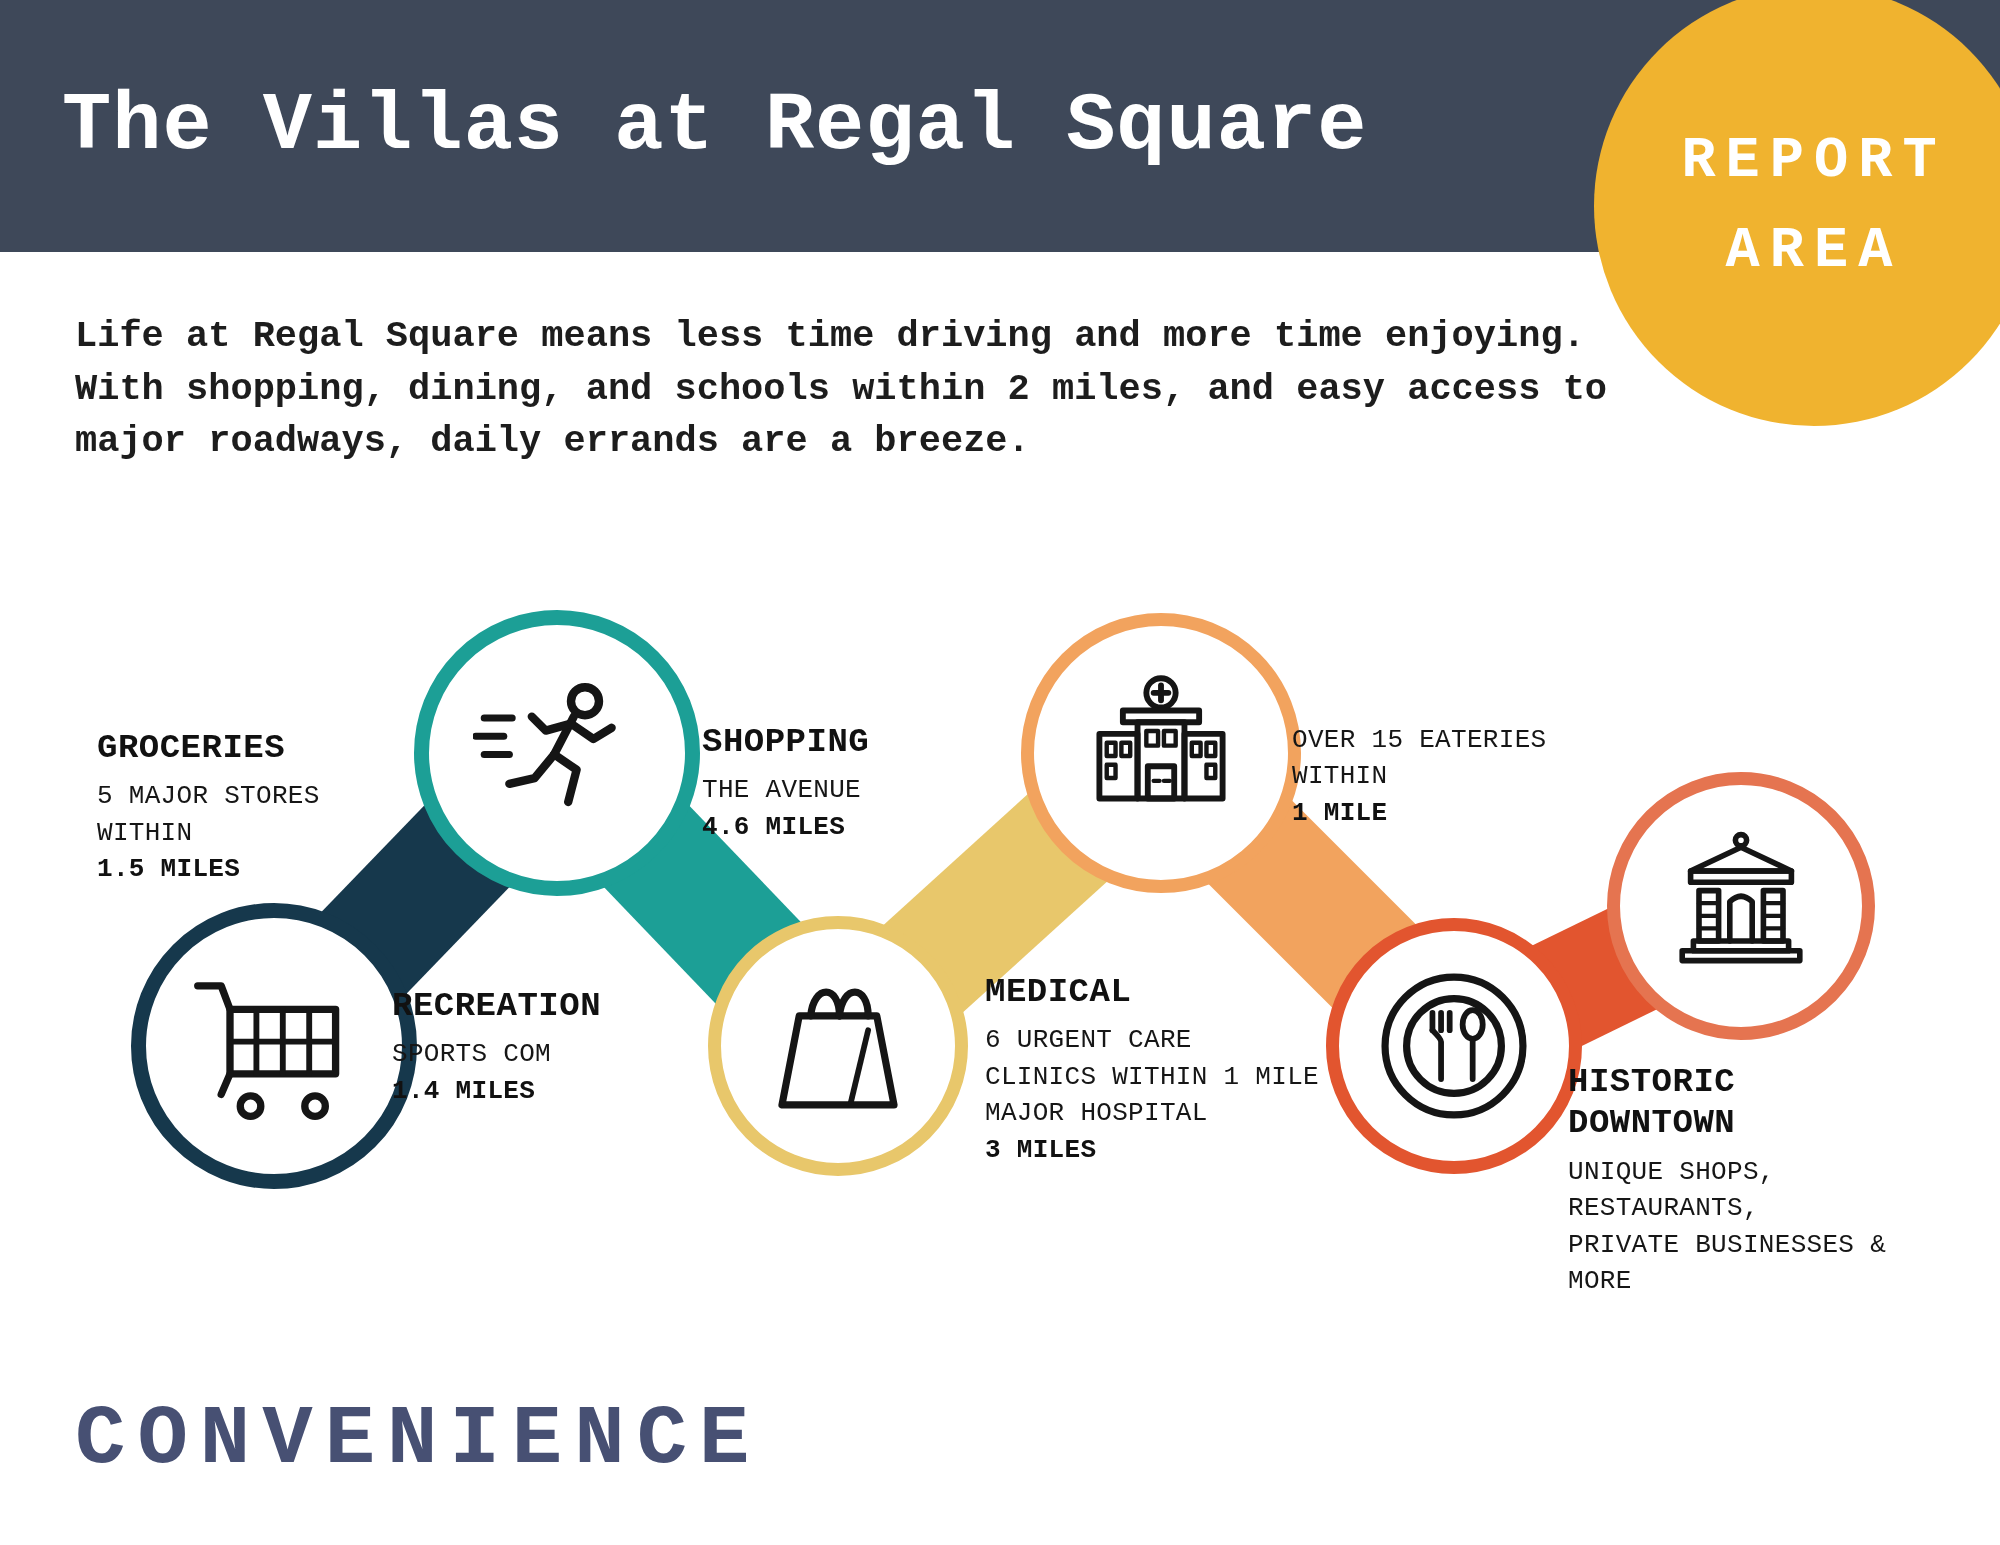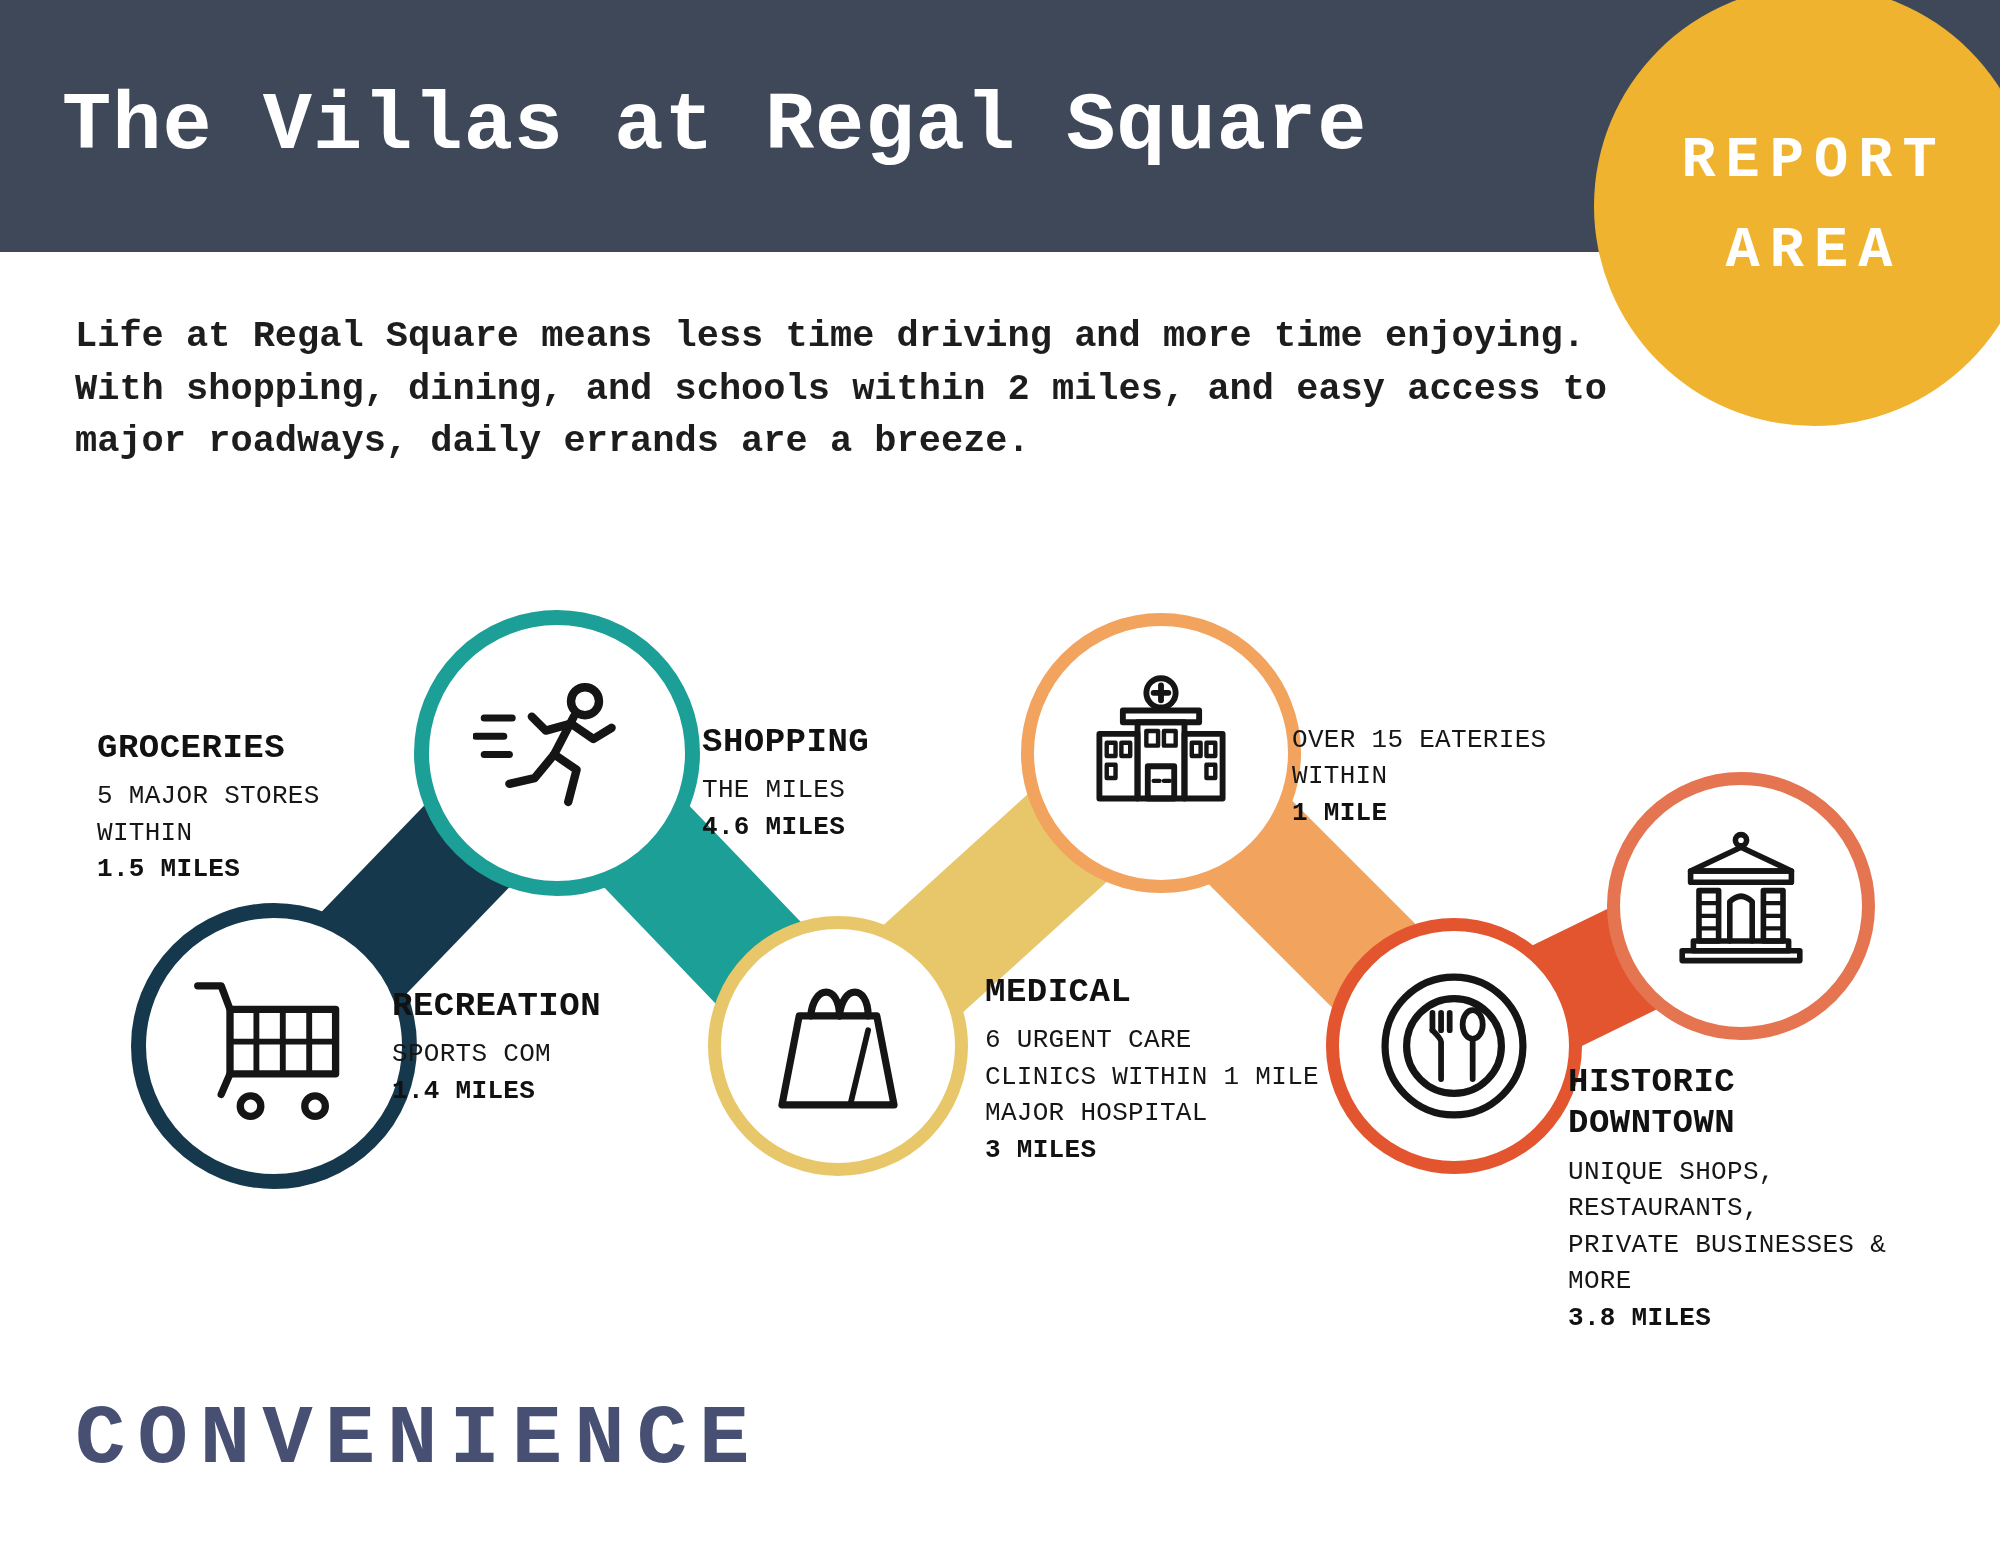--- a/index.html
+++ b/index.html
@@ -257,21 +257,21 @@
   </div>
 
   <div class="label label-recreation">
     <div class="label-title">RECREATION</div>
     <div class="label-desc">SPORTS COM</div>
     <div class="label-dist">1.4 MILES</div>
   </div>
 
   <div class="label label-shopping">
     <div class="label-title">SHOPPING</div>
-    <div class="label-desc">THE MILES</div>
+    <div class="label-desc">THE AVENUE</div>
     <div class="label-dist">4.6 MILES</div>
   </div>
 
   <div class="label label-medical">
     <div class="label-title">MEDICAL</div>
     <div class="label-desc">6 URGENT CARE
 CLINICS WITHIN 1 MILE
 MAJOR HOSPITAL</div>
     <div class="label-dist">3 MILES</div>
   </div>
@@ -282,18 +282,17 @@
     <div class="label-dist">1 MILE</div>
   </div>
 
   <div class="label label-historic">
     <div class="label-title">HISTORIC
 DOWNTOWN</div>
     <div class="label-desc">UNIQUE SHOPS,
 RESTAURANTS,
 PRIVATE BUSINESSES &amp;
 MORE</div>
-    <div class="label-dist">3.8 MILES</div>
   </div>
 
   <div class="section-label">CONVENIENCE</div>
 
 </div>
 
 </body></html>

